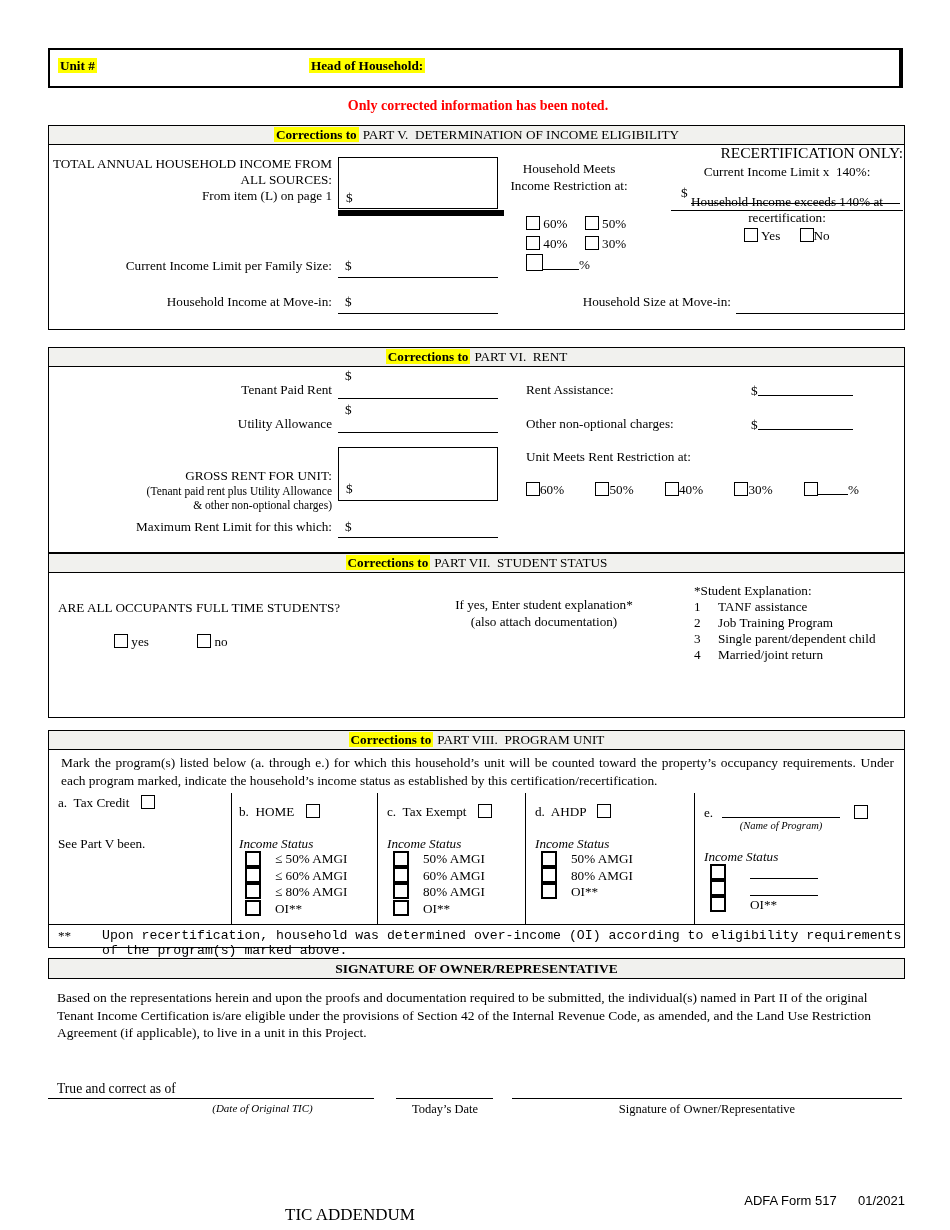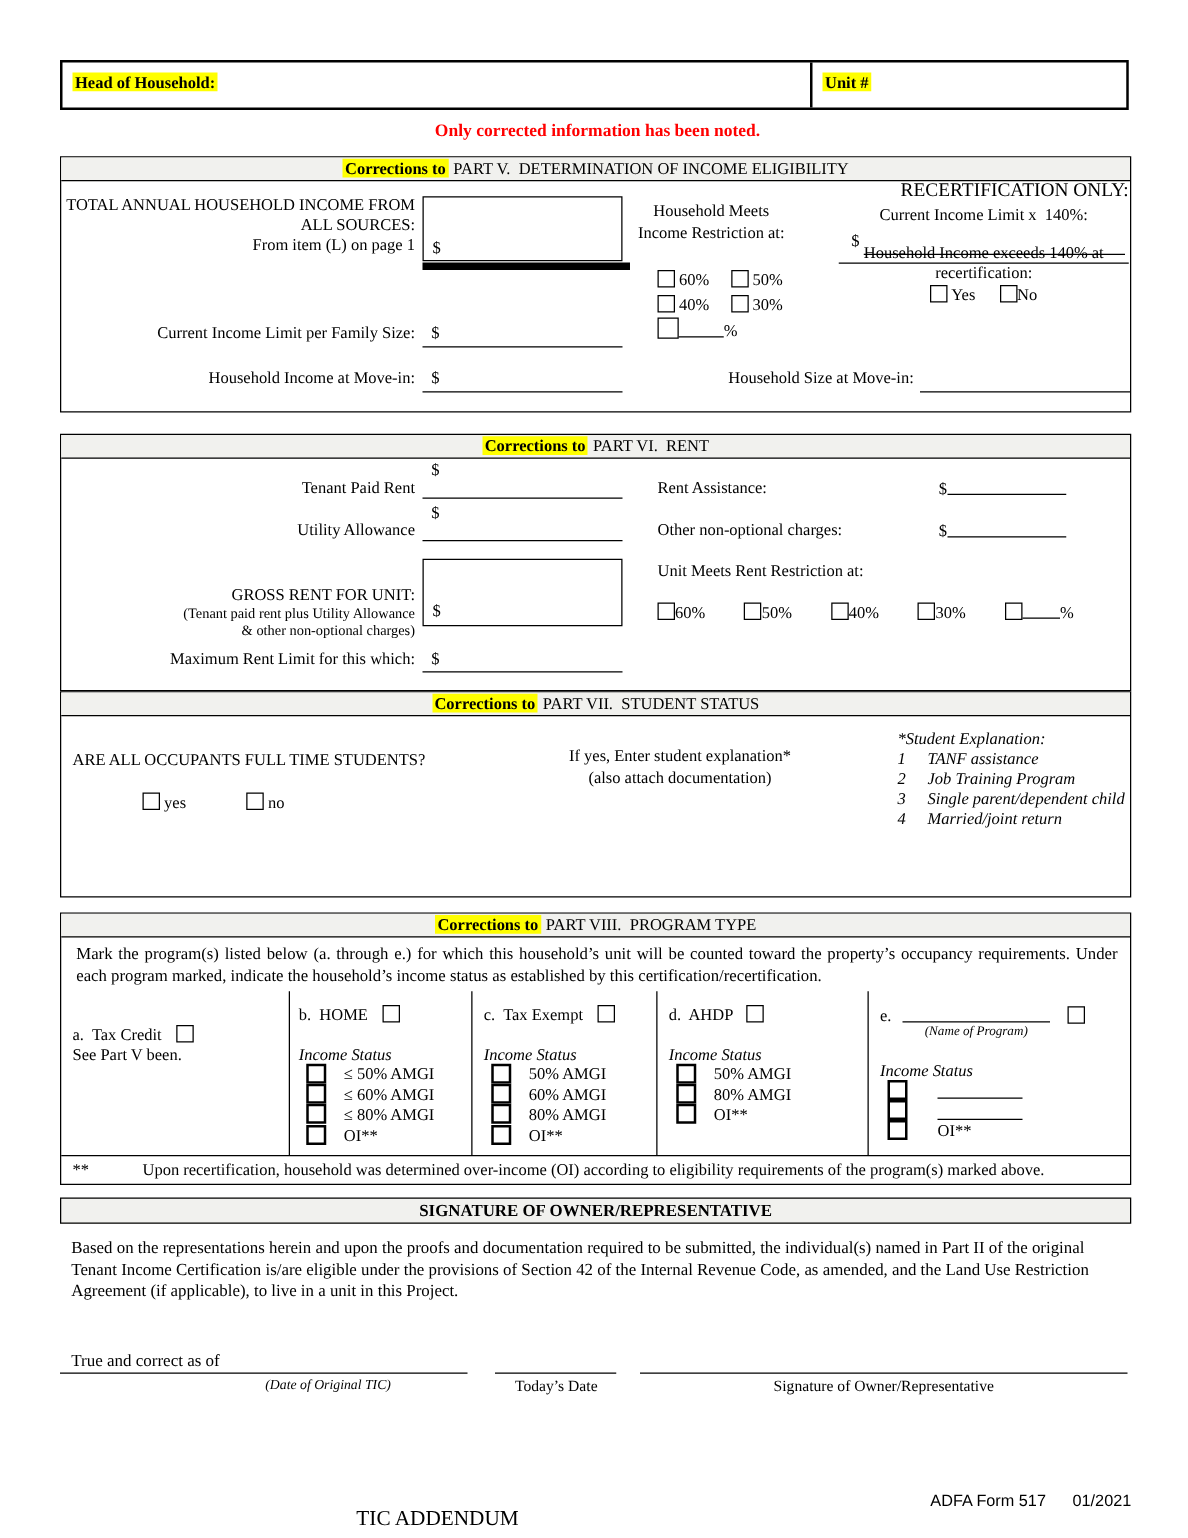--- a/index.html
+++ b/index.html
@@ -25,25 +25,25 @@
   .num{display:inline-block;width:24px;}
   .sans{font-family:"Liberation Sans",sans-serif;}
   .band .t{margin-left:4px;}
 </style>
 </head>
 <body>
 
 <div class="page">
 
   <div class="abs" style="left:48px;top:48px;width:855px;height:40px;border:2px solid #000;box-sizing:border-box;display:flex;">
+    <div style="width:243px;padding:8px 0 0 8px;">
+      <span class="hl">Unit #</span>
+    </div>
     <div style="flex:1;border-right:2px solid #000;padding:8px 0 0 8px;">
       <span class="hl">Head of Household:</span>
-    </div>
-    <div style="width:243px;padding:8px 0 0 8px;">
-      <span class="hl">Unit #</span>
     </div>
   </div>
 
   <div class="abs c" style="left:48px;top:98px;width:860px;color:#ff0000;font-weight:bold;font-size:14px;">Only corrected information has been noted.</div>
 
   <div class="box" style="left:48px;top:125px;width:857px;height:205px;">
     <div class="band">
       <span class="hl">Corrections to</span><span class="t pre">PART V.  DETERMINATION OF INCOME ELIGIBILITY</span>
     </div>
 
@@ -169,43 +169,43 @@
       <span>yes</span>
       <span class="cb" style="margin-left:45px;"></span>
       <span>no</span>
     </div>
 
     <div class="abs c" style="left:380px;top:42px;width:230px;line-height:17px;">
       <div>If yes, Enter student explanation*</div>
       <div>(also attach documentation)</div>
     </div>
 
-    <div class="abs" style="left:669px;top:29px;line-height:16px;font-style:italic;">
+    <div class="abs" style="left:645px;top:29px;line-height:16px;">
       <div>*Student Explanation:</div>
       <div><span class="num">1</span><span>TANF assistance</span></div>
       <div><span class="num">2</span><span>Job Training Program</span></div>
       <div><span class="num">3</span><span>Single parent/dependent child</span></div>
       <div><span class="num">4</span><span>Married/joint return</span></div>
     </div>
 
   </div>
 
   <div class="box" style="left:48px;top:730px;width:857px;height:218px;">
     <div class="band">
-      <span class="hl">Corrections to</span><span class="t pre">PART VIII.  PROGRAM TYPE</span>
+      <span class="hl">Corrections to</span><span class="t pre">PART VIII.  PROGRAM UNIT</span>
     </div>
 
     <div class="abs" style="left:12px;top:23px;width:833px;text-align:justify;font-size:13.4px;line-height:18px;">Mark the program(s) listed below (a. through e.) for which this household’s unit will be counted toward the property’s occupancy requirements.  Under each program marked, indicate the household’s income status as established by this certification/recertification.</div>
 
     <div class="vrule" style="left:182px;top:62px;height:131px;"></div>
     <div class="vrule" style="left:328px;top:62px;height:131px;"></div>
     <div class="vrule" style="left:476px;top:62px;height:131px;"></div>
     <div class="vrule" style="left:645px;top:62px;height:131px;"></div>
 
-    <div class="abs" style="left:9px;top:89px;">
+    <div class="abs" style="left:9px;top:64px;">
       <span class="pre">a.  Tax Credit</span>
       <span class="cb" style="margin-left:8px;"></span>
     </div>
     <div class="abs" style="left:9px;top:105px;">See Part V been.</div>
 
     <div class="abs" style="left:190px;top:73px;">
       <span class="pre">b.  HOME</span>
       <span class="cb" style="margin-left:8px;"></span>
     </div>
     <div class="abs it" style="left:190px;top:105px;">Income Status</div>
@@ -289,21 +289,21 @@
           <span class="fill" style="width:68px;margin-left:24px;"></span>
         </div>
       <div class="srow">
           <span class="cb2"></span>
           <span class="lbl" style="margin-left:24px;">OI**</span>
         </div>
     </div>
 
     <div class="abs" style="left:0;top:193px;right:0;height:24px;border-top:1.2px solid #000;">
       <span class="abs" style="left:9px;top:3px;">**</span>
-      <span class="abs" style="left:65px;top:3px;">Upon recertification, household was determined over-income (OI) according to eligibility requirements of the program(s) marked above.</span>
+      <span class="abs" style="left:53px;top:3px;font-family:Liberation Mono, monospace;">Upon recertification, household was determined over-income (OI) according to eligibility requirements of the program(s) marked above.</span>
     </div>
   </div>
 
   <div class="box c" style="left:48px;top:958px;width:857px;height:21px;background:#f1f1ee;font-weight:bold;font-size:13.5px;line-height:19px;">
     <span>SIGNATURE OF OWNER/REPRESENTATIVE</span>
   </div>
 
   <div class="abs" style="left:57px;top:989px;width:845px;font-size:13.5px;line-height:17.5px;">Based on the representations herein and upon the proofs and documentation required to be submitted, the individual(s) named in Part II of the original Tenant Income Certification is/are eligible under the provisions of Section 42 of the Internal Revenue Code, as amended, and the Land Use Restriction Agreement (if applicable), to live in a unit in this Project.</div>
 
   <div class="abs" style="left:57px;top:1081px;font-size:13.6px;">True and correct as of</div>

